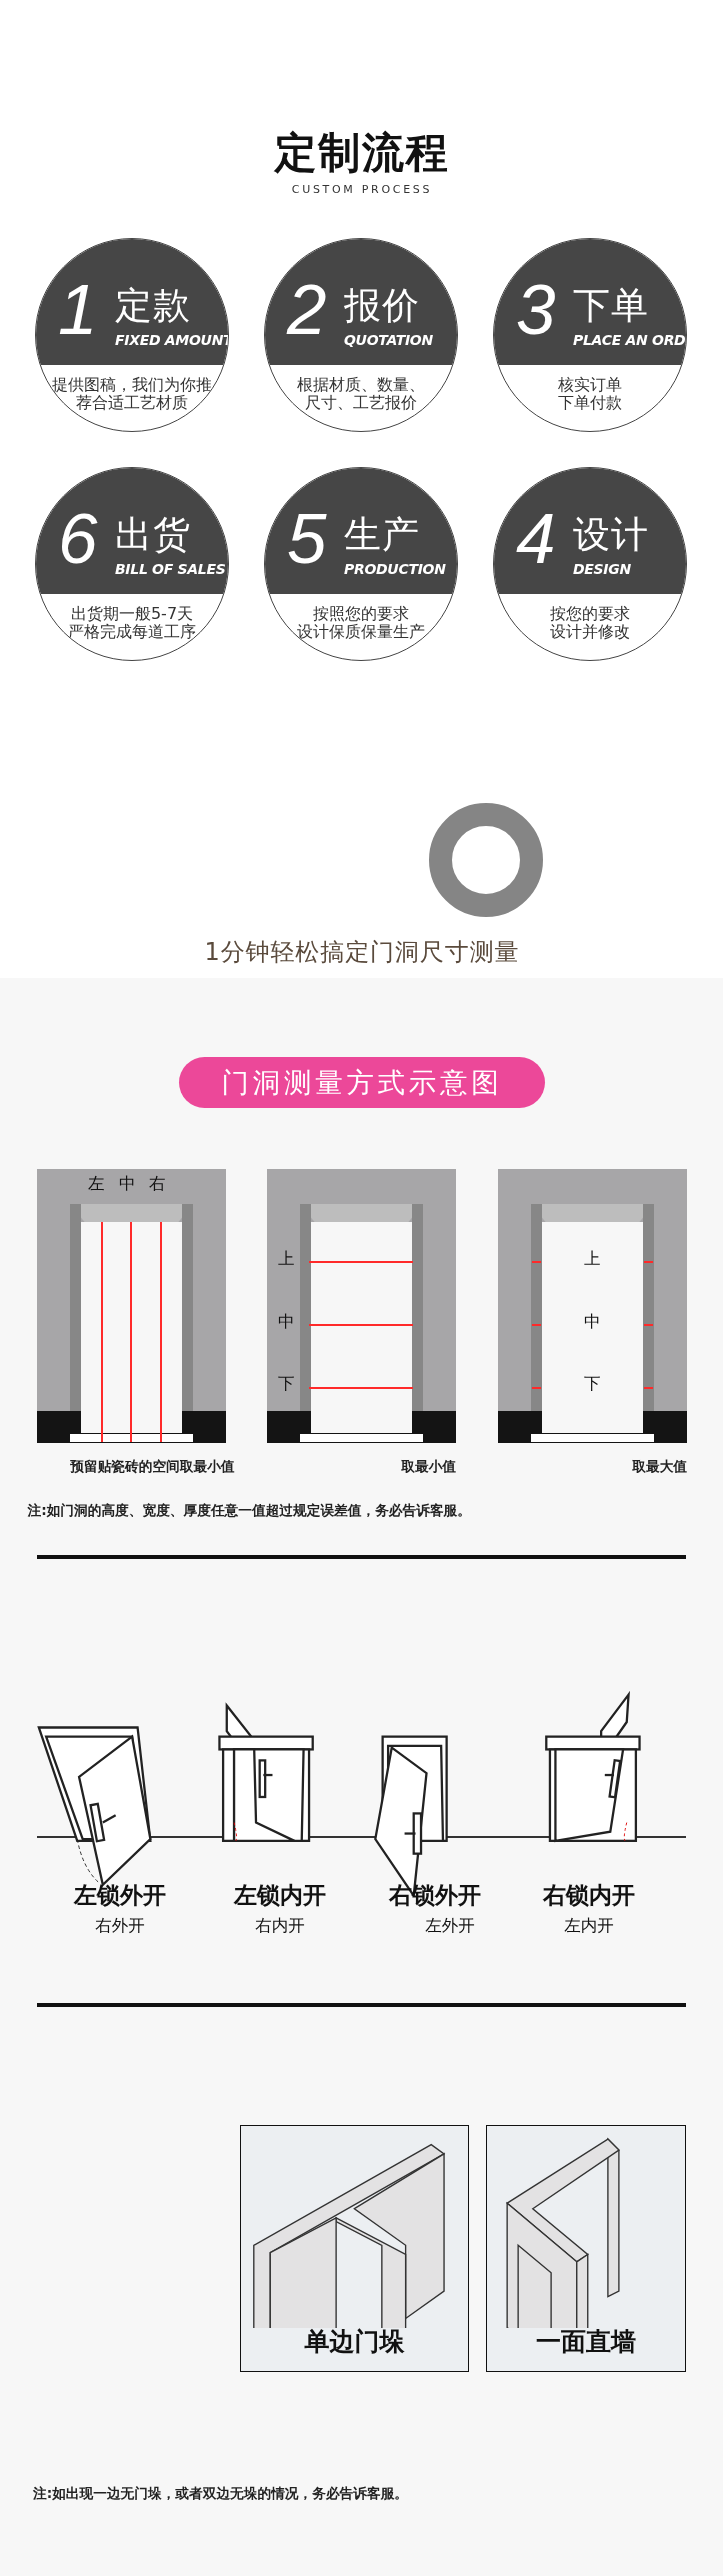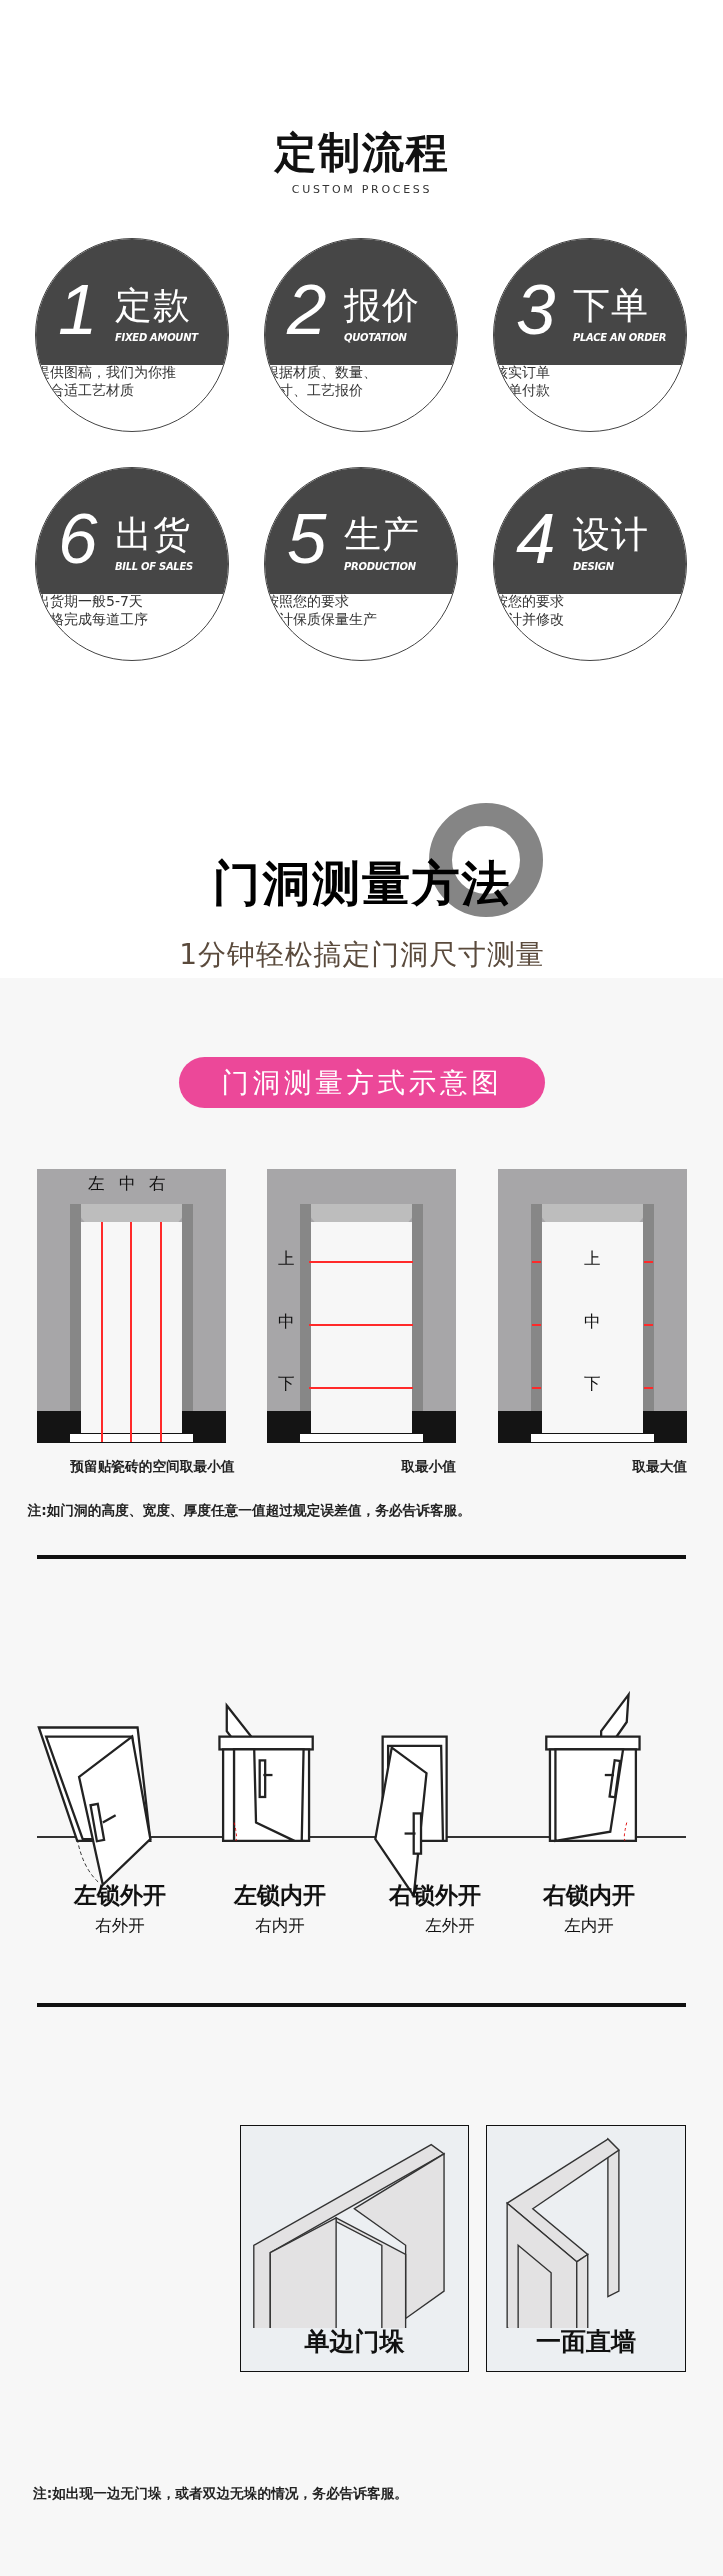--- a/index.html
+++ b/index.html
@@ -9,27 +9,27 @@
 
   
   .sec1 { position: absolute; left: 0; top: 0; width: 724px; height: 971px; background: #fff; }
   .s1-title { position: absolute; left: 0; width: 724px; top: 125px; text-align: center; font-size: 42px; font-weight: bold; letter-spacing: 1.8px; color: #111; }
   .s1-sub { position: absolute; left: 0; width: 724px; top: 183px; text-align: center; font-size: 11px; letter-spacing: 2.7px; color: #333; }
 
   .step { position: absolute; width: 194px; height: 194px; border-radius: 50%; overflow: hidden; border: 1.4px solid #444; background: #fff; }
   .step .top { position: absolute; left: 0; top: 0; width: 100%; height: 126px; background: #464646; }
   .step .num { position: absolute; left: 22px; top: 35px; font-size: 71px; line-height: 1; color: #fff; font-style: italic; font-family: "Liberation Sans", sans-serif; }
   .step .zh { position: absolute; left: 79px; top: 42px; font-size: 37px; color: #fff; letter-spacing: 0.9px; }
-  .step .en { position: absolute; left: 79px; top: 93px; font-size: 10px; color: #fff; font-style: italic; font-weight: bold; letter-spacing: -0.3px; white-space: nowrap; }
-  .step .desc { position: absolute; left: 0; width: 100%; top: 124px; font-size: 14px; line-height: 18.3px; color: #333; }
+  .step .en { position: absolute; left: 79px; top: 93px; font-size: 14px; color: #fff; font-style: italic; font-weight: bold; letter-spacing: -0.3px; white-space: nowrap; }
+  .step .desc { position: absolute; left: 0; width: 100%; top: 137px; text-align: center; font-size: 16px; line-height: 18.3px; color: #333; }
 
   
   .s2-ring { position: absolute; left: 429px; top: 803px; width: 114px; height: 114px; border-radius: 50%; border: 23px solid #858585; }
   .s2-title { position: absolute; left: 0; width: 724px; top: 852px; text-align: center; font-size: 48px; font-weight: bold; color: #000; letter-spacing: 1.8px; }
-  .s2-sub { position: absolute; left: 0; width: 724px; top: 936px; text-align: center; font-size: 28px; color: #5a4a3c; letter-spacing: 0.9px; }
+  .s2-sub { position: absolute; left: 0; width: 724px; top: 936px; text-align: center; font-size: 24px; color: #5a4a3c; letter-spacing: 0.9px; }
 
   
   .gray { position: absolute; left: 0; top: 978px; width: 724px; height: 1598px; background: #f7f7f7; }
 
   .pill { position: absolute; left: 179px; width: 366px; height: 51px; border-radius: 26px; background: #ec4899; color: #fff; text-align: center; font-size: 27.5px; line-height: 51px; letter-spacing: 3.7px; }
 
   .diag { position: absolute; top: 1169px; width: 189px; height: 274px; background: #a7a6a8; }
   .diag .frame-top { position: absolute; left: 33px; top: 35px; width: 123px; height: 18.3px; background: #bdbdbd; clip-path: polygon(0 0, 100% 0, 88% 100%, 12% 100%); }
   .diag .jamb-l { position: absolute; left: 33px; top: 35px; width: 11px; height: 211px; background: #878787; }
   .diag .jamb-r { position: absolute; left: 145px; top: 35px; width: 11px; height: 211px; background: #878787; }
@@ -126,21 +126,20 @@
       <div class="num">4</div>
       <div class="zh">设计</div>
       <div class="en">DESIGN</div>
       <div class="desc">
         <div>按您的要求</div>
         <div>设计并修改</div>
       </div>
     </div>
 
     <div class="s2-ring"></div>
-    <div class="s2-title">门洞测量方法</div>
     <div class="s2-sub">1分钟轻松搞定门洞尺寸测量</div>
   </div>
 
   <div class="gray"></div>
 
   <div class="pill" style="top:1057px;">门洞测量方式示意图</div>
 
   <div class="diag" style="left:37px;">
     <div class="frame-top"></div>
     <div class="jamb-l"></div>

